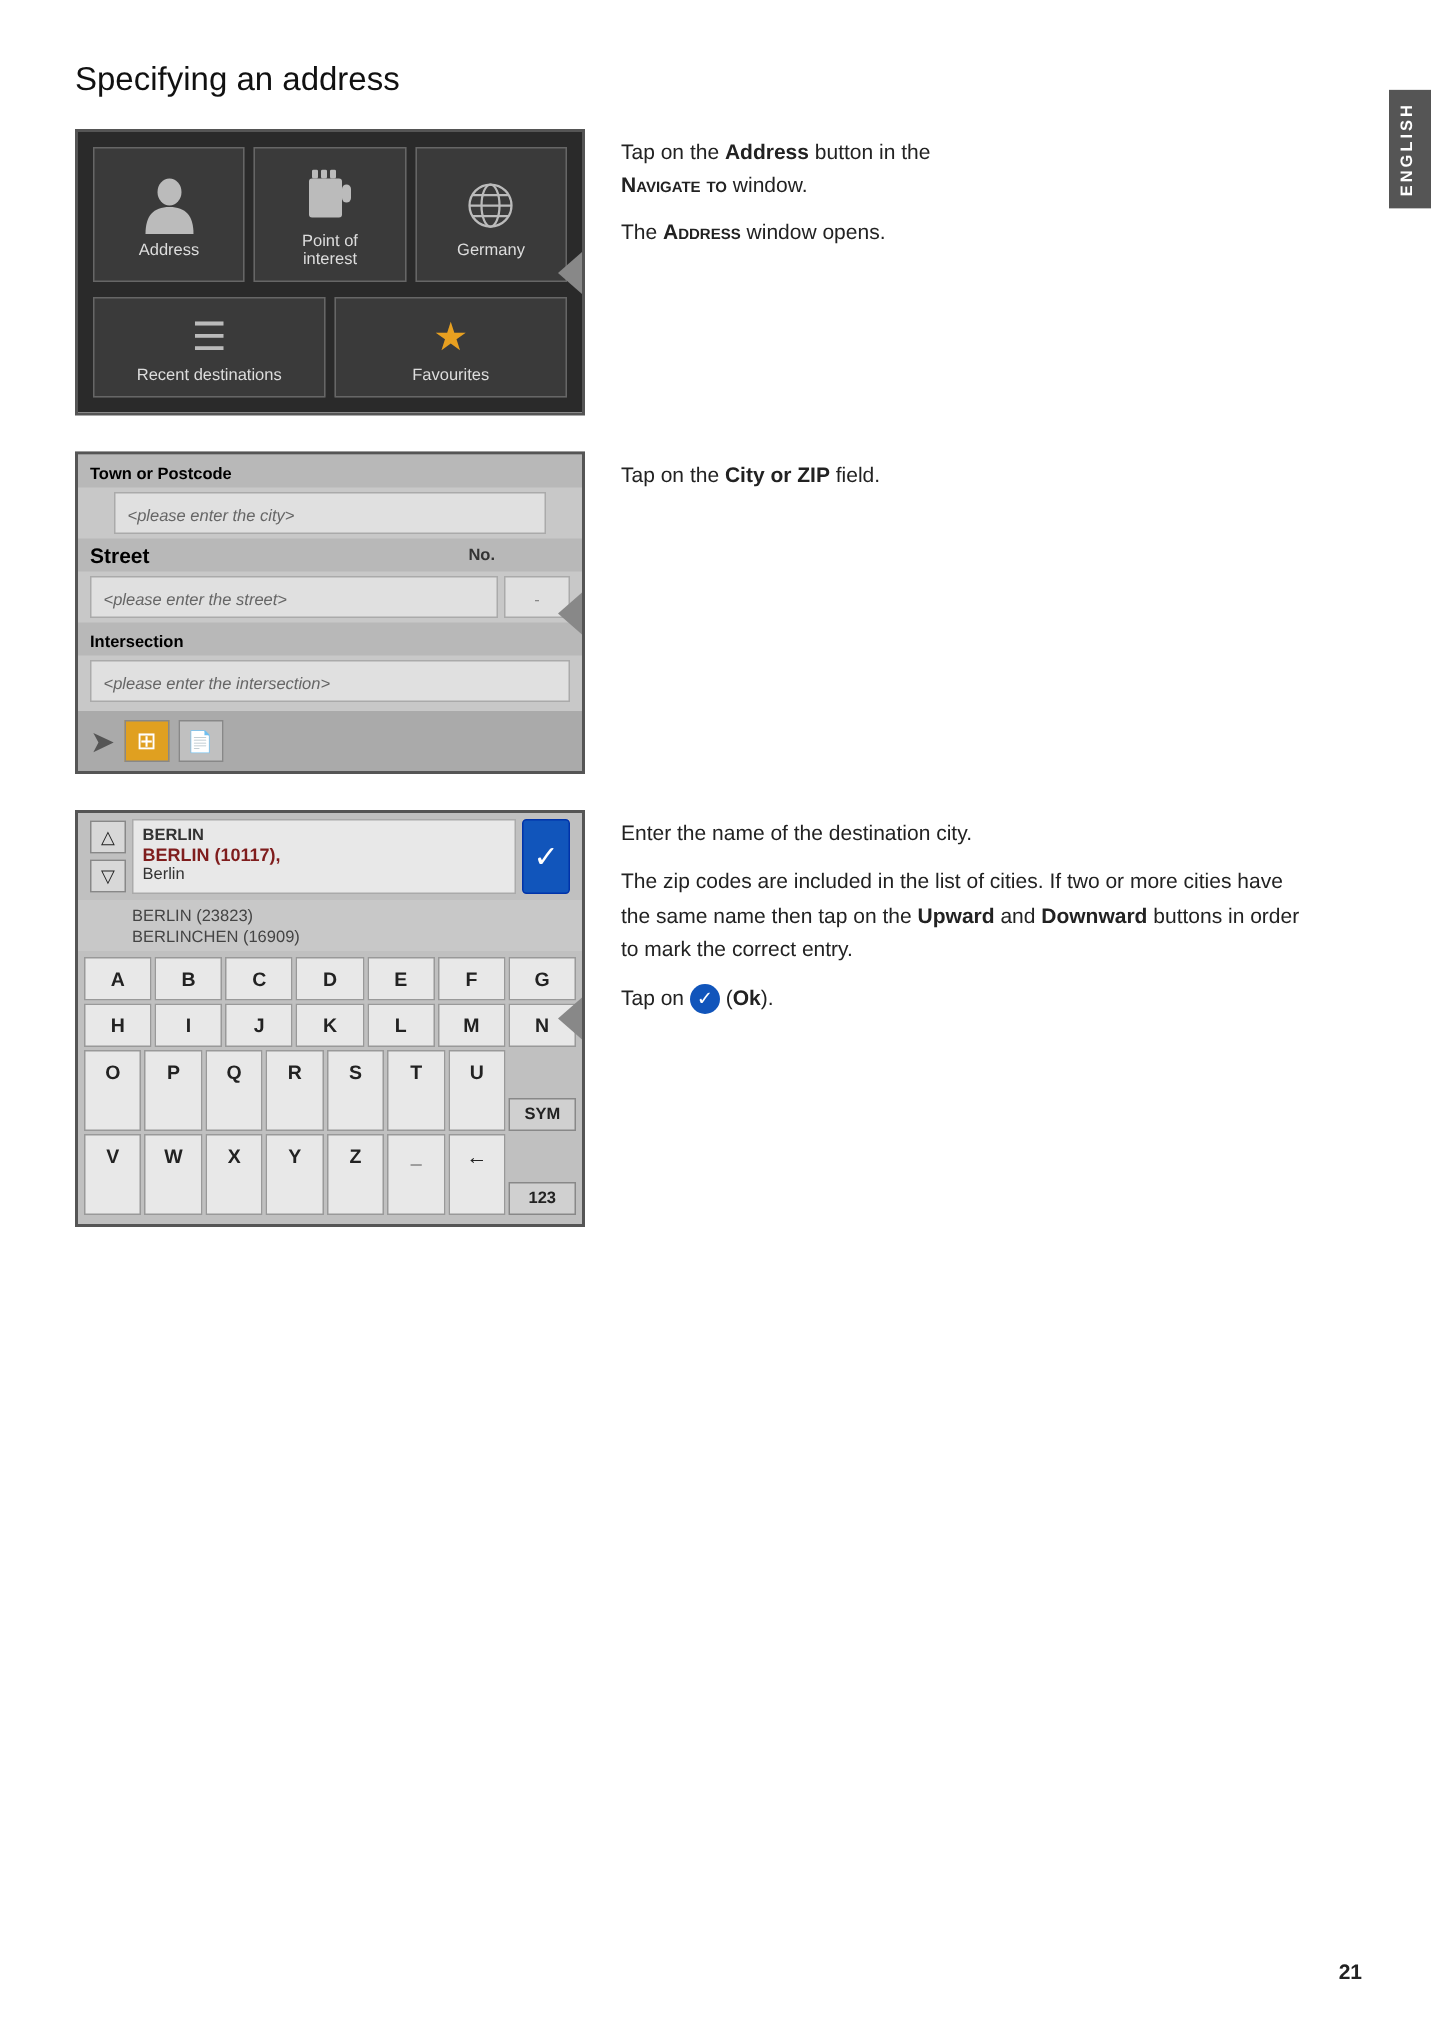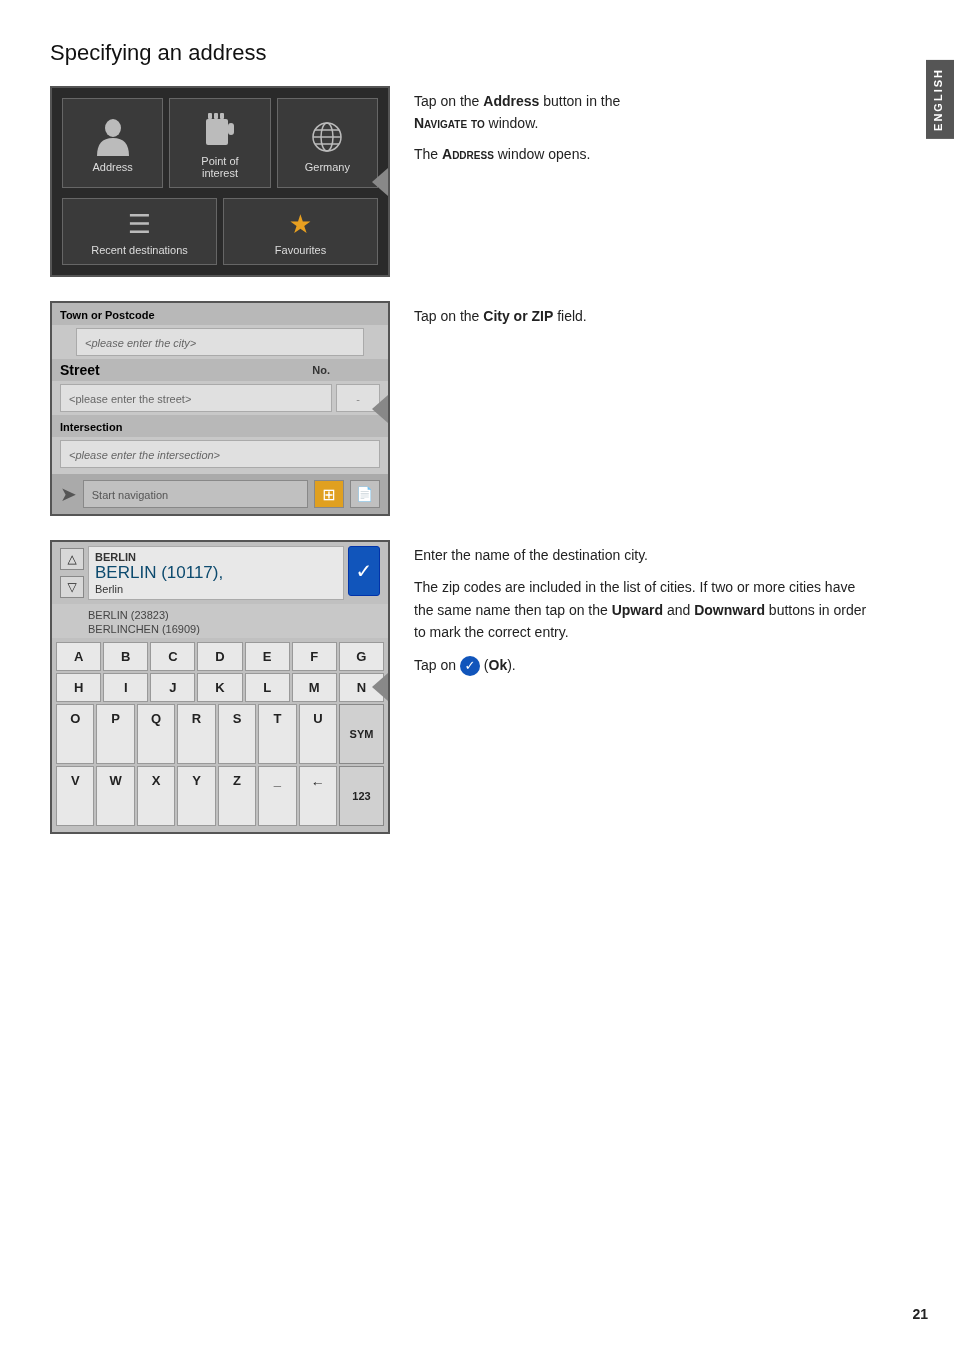--- a/index.html
+++ b/index.html
@@ -27,21 +27,21 @@
       text-orientation: mixed;
       transform: rotate(180deg);
       padding: 8px 6px;
       letter-spacing: 2px;
       text-transform: uppercase;
     }
 
     .page-number {
       position: absolute;
       bottom: 30px;
-      right: 26px;
+      right: 46px;
       font-size: 14px;
       font-weight: bold;
       color: #222;
     }
 
     
     .main-content {
       padding: 40px 50px 40px 50px;
       max-width: 920px;
     }
@@ -160,25 +160,26 @@
       color: #222;
       min-width: 0;
       cursor: pointer;
     }
 
     .kb-key-special {
       flex: 1.2;
       background: #d0d0d0;
       border: 1px solid #888;
       text-align: center;
-      padding: 23px 2px;
+      padding: 4px 2px;
       font-size: 11px;
       font-weight: bold;
       color: #222;
       cursor: pointer;
+      margin-top: 32px;
     }
 
     .kb-key-backspace {
       font-size: 14px;
     }
 
     
     .text-bold { font-weight: bold; }
     .text-smallcaps {
       font-variant: small-caps;
@@ -282,40 +283,37 @@
         <div style="background:#e0e0e0;border:1px solid #aaa;margin:3px 24px;padding:5px 8px;">
           <span style="font-size:11px;color:#666;font-style:italic;">&lt;please enter the city&gt;</span>
         </div>
 
         <div style="background:#b8b8b8;padding:3px 8px;display:flex;align-items:center;justify-content:space-between;">
           <span style="font-size:14px;font-weight:bold;color:#000;">Street</span>
           <span style="font-size:11px;font-weight:bold;color:#333;margin-right:50px;">No.</span>
         </div>
         <div style="display:flex;gap:4px;margin:3px 8px;">
           <div style="flex:1;background:#e0e0e0;border:1px solid #aaa;padding:5px 8px;">
-            <span style="font-size:11px;color:#666;">&lt;please enter the street&gt;</span>
+            <span style="font-size:11px;color:#666;font-style:italic;">&lt;please enter the street&gt;</span>
           </div>
           <div style="width:44px;background:#e0e0e0;border:1px solid #aaa;padding:5px 4px;text-align:center;">
             <span style="font-size:11px;color:#888;">-</span>
           </div>
         </div>
 
         <div style="background:#b8b8b8;padding:3px 8px;">
           <span style="font-size:11px;font-weight:bold;color:#000;">Intersection</span>
         </div>
         <div style="background:#e0e0e0;border:1px solid #aaa;margin:3px 8px;padding:5px 8px;">
           <span style="font-size:11px;color:#666;font-style:italic;">&lt;please enter the intersection&gt;</span>
         </div>
 
         <div style="background:#aaa;display:flex;align-items:center;padding:6px 8px;gap:6px;margin-top:6px;">
 
           <div style="font-size:20px;color:#555;">➤</div>
-          <div style="flex:1;background:#c0c0c0;border:1px solid #888;padding:5px 8px;">
-            <span style="font-size:11px;color:#555;">Start navigation</span>
-          </div>
 
           <div style="width:30px;height:28px;background:#e0a020;border:1px solid #888;display:flex;align-items:center;justify-content:center;font-size:16px;color:#fff;">⊞</div>
 
           <div style="width:30px;height:28px;background:#c0c0c0;border:1px solid #888;display:flex;align-items:center;justify-content:center;font-size:14px;color:#555;">📄</div>
         </div>
 
         <div style="position:absolute;right:0;top:50%;transform:translateY(-50%);width:0;height:0;border-top:14px solid transparent;border-bottom:14px solid transparent;border-right:16px solid #888;"></div>
       </div>
     </div>
 
@@ -332,21 +330,21 @@
 
         <div style="display:flex;align-items:stretch;padding:4px 8px;gap:4px;background:#c0c0c0;">
 
           <div style="display:flex;flex-direction:column;justify-content:space-around;gap:2px;">
             <div style="width:24px;height:22px;background:#d8d8d8;border:1px solid #888;display:flex;align-items:center;justify-content:center;font-size:12px;cursor:pointer;">△</div>
             <div style="width:24px;height:22px;background:#d8d8d8;border:1px solid #888;display:flex;align-items:center;justify-content:center;font-size:12px;cursor:pointer;">▽</div>
           </div>
 
           <div style="flex:1;background:#e8e8e8;border:1px solid #aaa;padding:4px 6px;">
             <div style="font-size:11px;font-weight:bold;color:#333;">BERLIN</div>
-            <div style="font-size:17px;font-weight:normal;color:#0c4a6e;">BERLIN (10117),</div>
+            <div style="font-size:12px;font-weight:bold;color:#7f1d1d;">BERLIN (10117),</div>
             <div style="font-size:11px;color:#333;">Berlin</div>
           </div>
 
           <div style="width:32px;height:50px;background:#1155bb;border:1px solid #0033aa;display:flex;align-items:center;justify-content:center;color:white;font-size:20px;cursor:pointer;border-radius:3px;">✓</div>
         </div>
 
         <div style="padding:4px 8px 2px 36px;background:#c8c8c8;">
           <div style="font-size:11px;color:#444;padding:1px 0;">BERLIN (23823)</div>
           <div style="font-size:11px;color:#444;padding:1px 0;">BERLINCHEN (16909)</div>
         </div>

